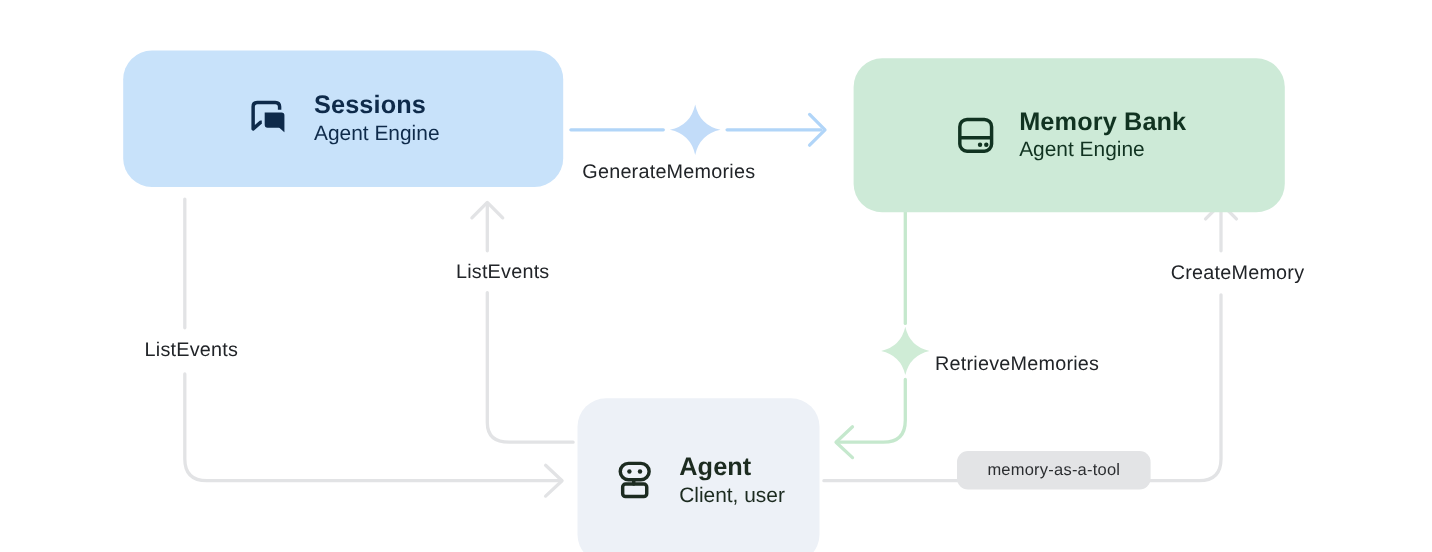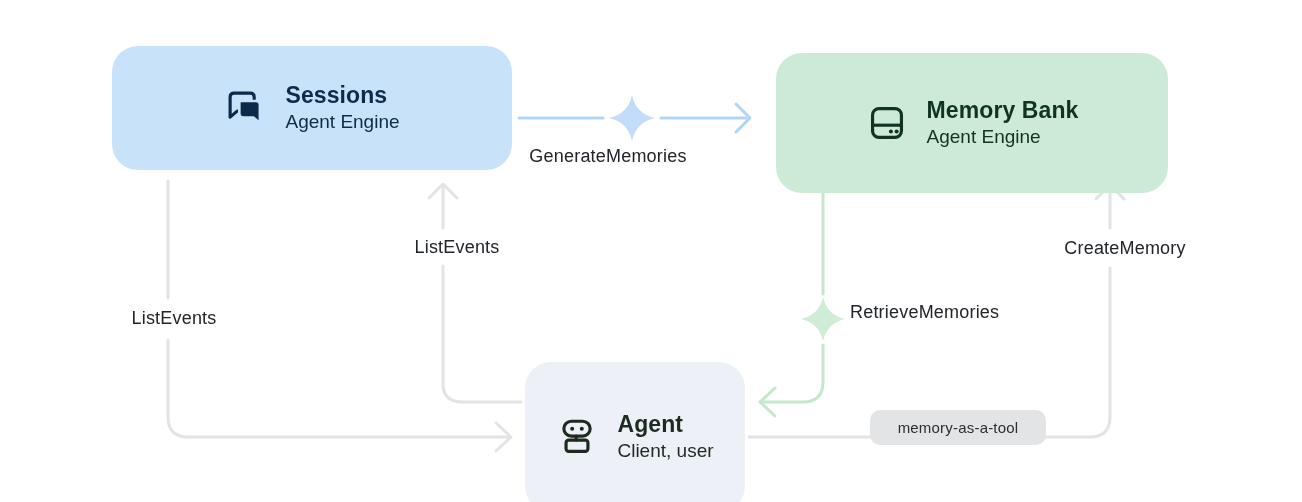--- a/index.html
+++ b/index.html
@@ -28,21 +28,21 @@
   .node-agent{left:525px;top:362px;width:220px;height:150px;background:var(--agent-fill);color:var(--agent-ink);}
   .node-icon{flex:0 0 auto;display:block;}
   .node-title{font-size:23px;font-weight:700;line-height:1.2;letter-spacing:.1px;}
   .node-sub{font-size:19px;font-weight:400;line-height:1.25;}
   .edge-label{position:absolute;font-size:18px;font-weight:500;color:var(--label-ink);white-space:nowrap;letter-spacing:.2px;}
   .centered{transform:translateX(-50%);}
   .label-generate{left:608px;top:146px;}
   .label-append{left:457px;top:237px;}
   .label-list{left:174px;top:308px;}
   .label-create{left:1125px;top:238px;}
-  .label-retrieve{left:850px;top:302px;}
+  .label-retrieve{left:850px;top:320px;}
   .pill{position:absolute;left:870px;top:410px;width:176px;height:35px;background:var(--pill-fill);
         border-radius:10px;display:flex;align-items:center;justify-content:center;
         font-size:15px;font-weight:500;color:var(--pill-ink);letter-spacing:.2px;}
 </style>
 </head>
 <body>
 
 <div class="canvas">
 
   <svg class="wires" width="1302" height="502" viewBox="0 0 1302 502">

